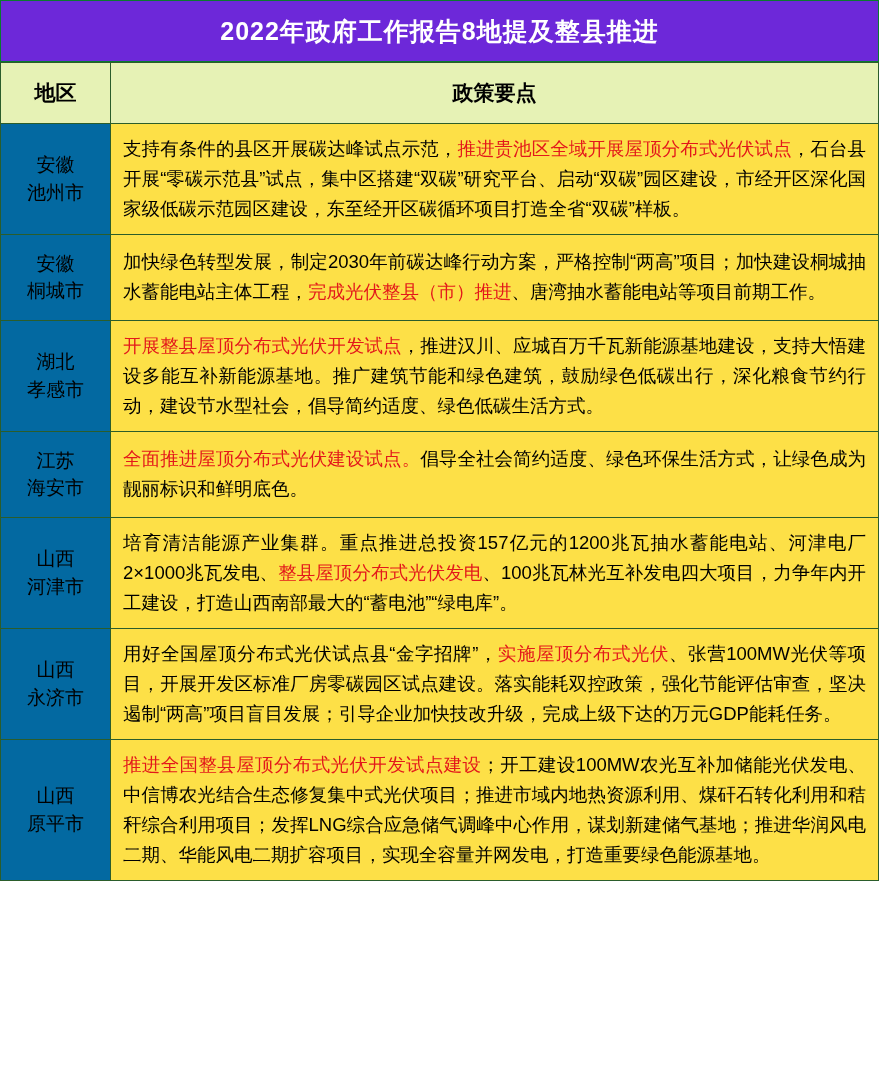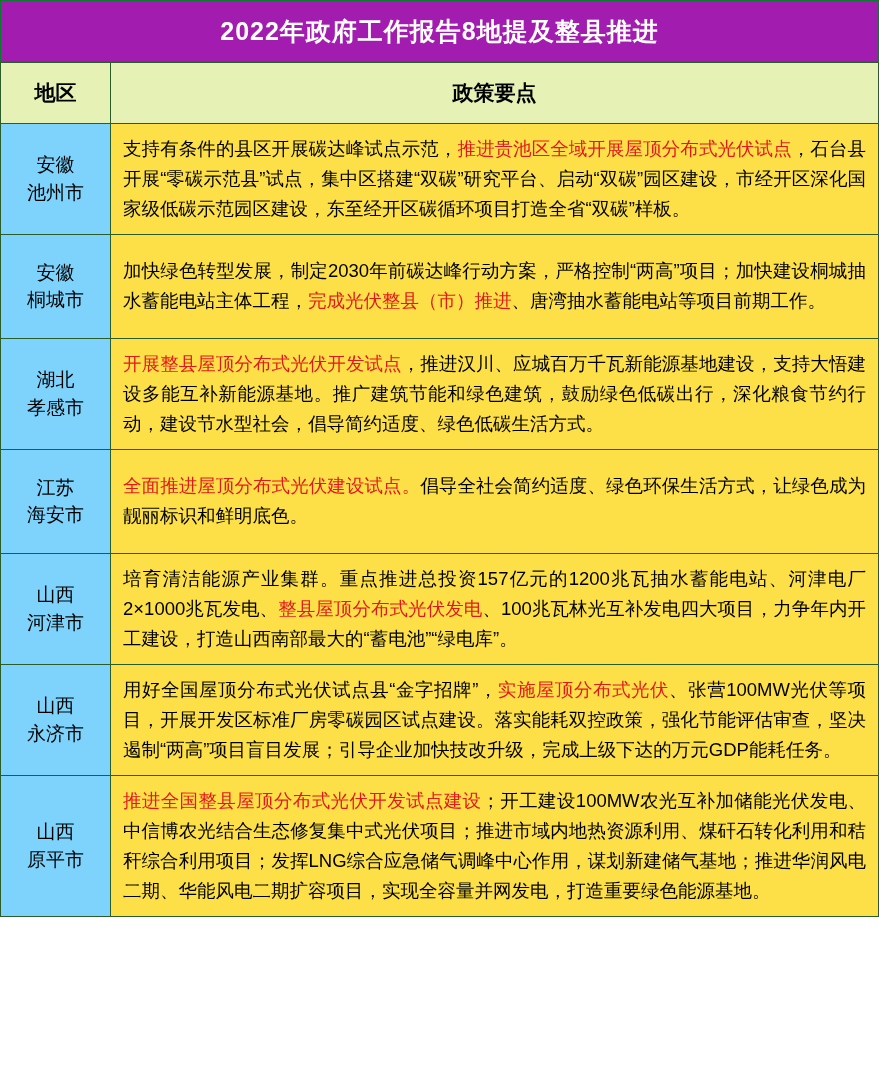--- a/index.html
+++ b/index.html
@@ -11,21 +11,21 @@
     width: 879px;
     font-family: "Liberation Sans", sans-serif;
     color: #000000;
   }
   .doc {
     width: 879px;
     box-sizing: border-box;
     background: #ffffff;
   }
   .title-bar {
-    background: #a21caf;
+    background: #6d28d9;
     color: #ffffff;
     text-align: center;
     font-size: 25px;
     font-weight: bold;
     letter-spacing: 1px;
     padding: 14px 0 13px 0;
     border: 1px solid #0a7a2f;
     box-sizing: border-box;
   }
   table.main {
@@ -41,25 +41,25 @@
   }
   .col-region { width: 110px; }
   .hdr td {
     background: #e6f2b5;
     text-align: center;
     font-weight: bold;
     font-size: 21px;
     padding: 16px 0;
   }
   .region-cell {
-    background: #7dd3fc;
+    background: #0369a1;
     text-align: center;
     font-size: 19px;
     line-height: 1.45;
-    padding: 24px 4px;
+    padding: 15px 4px;
     color: #000;
     font-family: Liberation Serif, serif;
   }
   .policy-cell {
     background: #fde047;
     font-size: 18.5px;
     line-height: 1.62;
     padding: 10px 12px 10px 12px;
     text-align: justify;
     text-justify: inter-ideograph;

